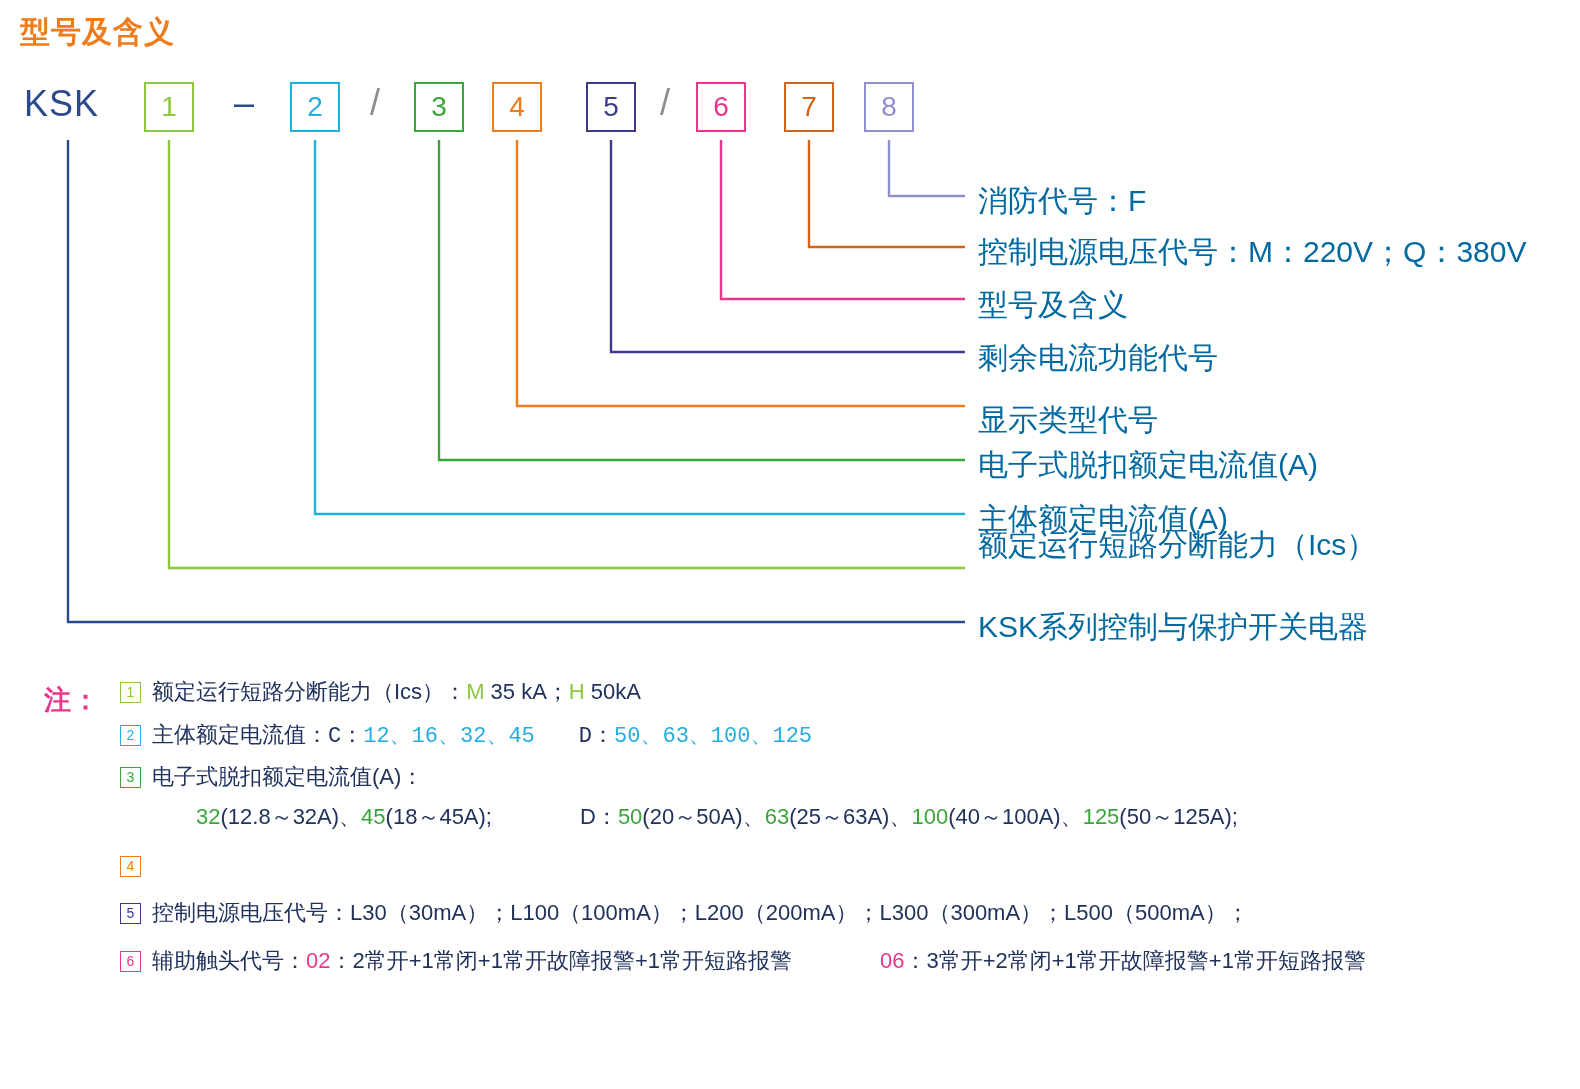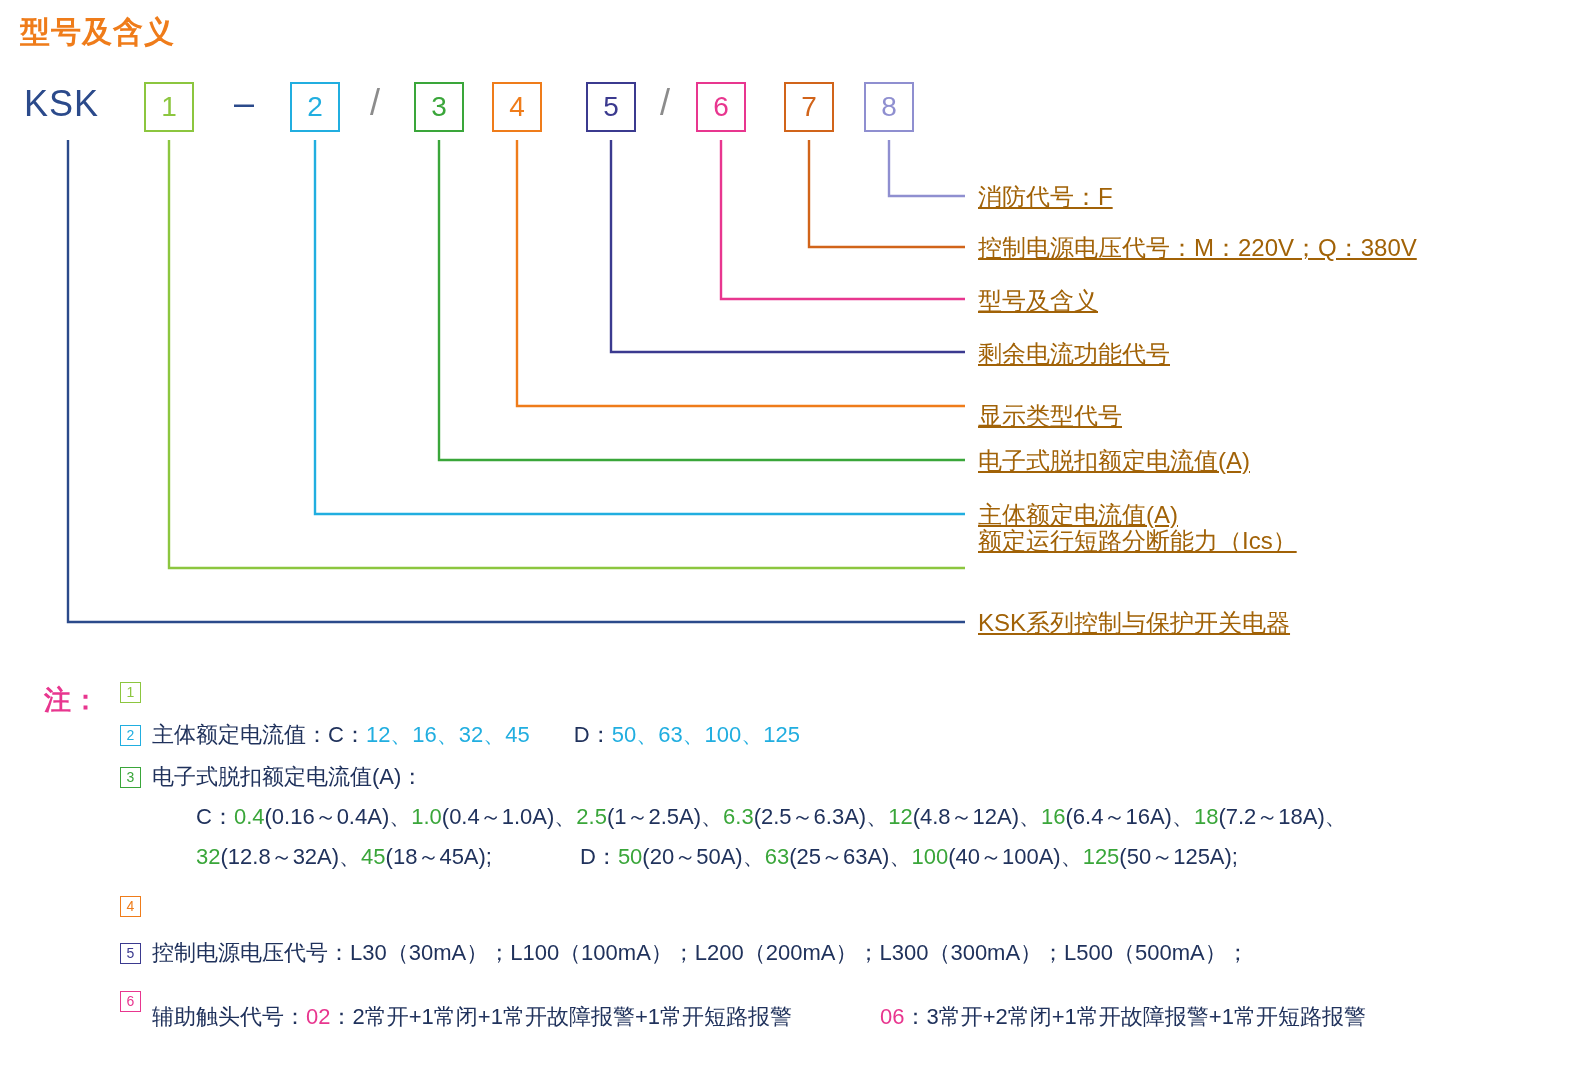--- a/index.html
+++ b/index.html
@@ -71,24 +71,23 @@
     position: absolute;
     left: 0;
     top: 0;
     width: 1580px;
     height: 1089px;
     pointer-events: none;
   }
   
   .lbl {
     position: absolute;
-    font-size: 24px;
-    color: #a16207;
-    white-space: nowrap;
-    text-decoration: underline;
+    font-size: 30px;
+    color: #0369a1;
+    white-space: nowrap;
   }
   
   .notes {
     position: absolute;
     left: 0;
     top: 672px;
     width: 1580px;
   }
   .note-head {
     position: absolute;
@@ -199,46 +198,44 @@
 
   <div class="lbl" style="left:978px; top:525px;">额定运行短路分断能力（Ics）</div>
 
   <div class="lbl" style="left:978px; top:607px;">KSK系列控制与保护开关电器</div>
 
   <div class="notes">
     <div class="note-head">注：</div>
 
     <div class="note-row" style="height:42px;">
       <span class="num-box" style="top:10px; border-color:#8cc63f; color:#8cc63f;">1</span>
+      <span class="note-txt" style="top:5px;">额定运行短路分断能力（Ics）：<span class="gr">M</span> 35 kA；<span class="gr">H</span> 50kA</span>
     </div>
 
     <div class="note-row" style="height:44px;">
       <span class="num-box" style="top:11px; border-color:#21aee0; color:#21aee0;">2</span>
-      <span class="note-txt" style="top:6px;">主体额定电流值：C：<span class="b">12、16、32、45</span><span class="sep"></span>D：<span class="b">50、63、100、125</span></span>
+      <span class="note-txt" style="top:6px;font-family:Liberation Mono, monospace;">主体额定电流值：C：<span class="b">12、16、32、45</span><span class="sep"></span>D：<span class="b">50、63、100、125</span></span>
     </div>
 
     <div class="note-row" style="height:38px;">
       <span class="num-box" style="top:9px; border-color:#3aa63a; color:#3aa63a;">3</span>
       <span class="note-txt" style="top:4px;">电子式脱扣额定电流值(A)：</span>
     </div>
-    <div class="note-row" style="height:38px;">
-      <span class="sub-txt" style="top:4px;">C：<span class="g">0.4</span>(0.16～0.4A)、<span class="g">1.0</span>(0.4～1.0A)、<span class="g">2.5</span>(1～2.5A)、<span class="g">6.3</span>(2.5～6.3A)、<span class="g">12</span>(4.8～12A)、<span class="g">16</span>(6.4～16A)、<span class="g">18</span>(7.2～18A)、</span>
-    </div>
     <div class="note-row" style="height:44px;">
       <span class="sub-txt" style="top:4px;"><span class="g">32</span>(12.8～32A)、<span class="g">45</span>(18～45A);<span class="sep"></span><span class="sep"></span>D：<span class="g">50</span>(20～50A)、<span class="g">63</span>(25～63A)、<span class="g">100</span>(40～100A)、<span class="g">125</span>(50～125A);</span>
     </div>
 
     <div class="note-row" style="height:48px;">
       <span class="num-box" style="top:14px; border-color:#ef7c1a; color:#ef7c1a;">4</span>
     </div>
 
     <div class="note-row" style="height:48px;">
       <span class="num-box" style="top:13px; border-color:#3b3a8f; color:#3b3a8f;">5</span>
       <span class="note-txt" style="top:8px;">控制电源电压代号：L30（30mA）；L100（100mA）；L200（200mA）；L300（300mA）；L500（500mA）；</span>
     </div>
 
     <div class="note-row" style="height:46px;">
       <span class="num-box" style="top:13px; border-color:#e8368f; color:#e8368f;">6</span>
-      <span class="note-txt" style="top:8px;margin-top:16px;">辅助触头代号：<span class="m">02</span>：2常开+1常闭+1常开故障报警+1常开短路报警<span class="sep"></span><span class="sep"></span><span class="m">06</span>：3常开+2常闭+1常开故障报警+1常开短路报警</span>
+      <span class="note-txt" style="top:8px;">辅助触头代号：<span class="m">02</span>：2常开+1常闭+1常开故障报警+1常开短路报警<span class="sep"></span><span class="sep"></span><span class="m">06</span>：3常开+2常闭+1常开故障报警+1常开短路报警</span>
     </div>
   </div>
 
 </div>
 
 </body></html>

